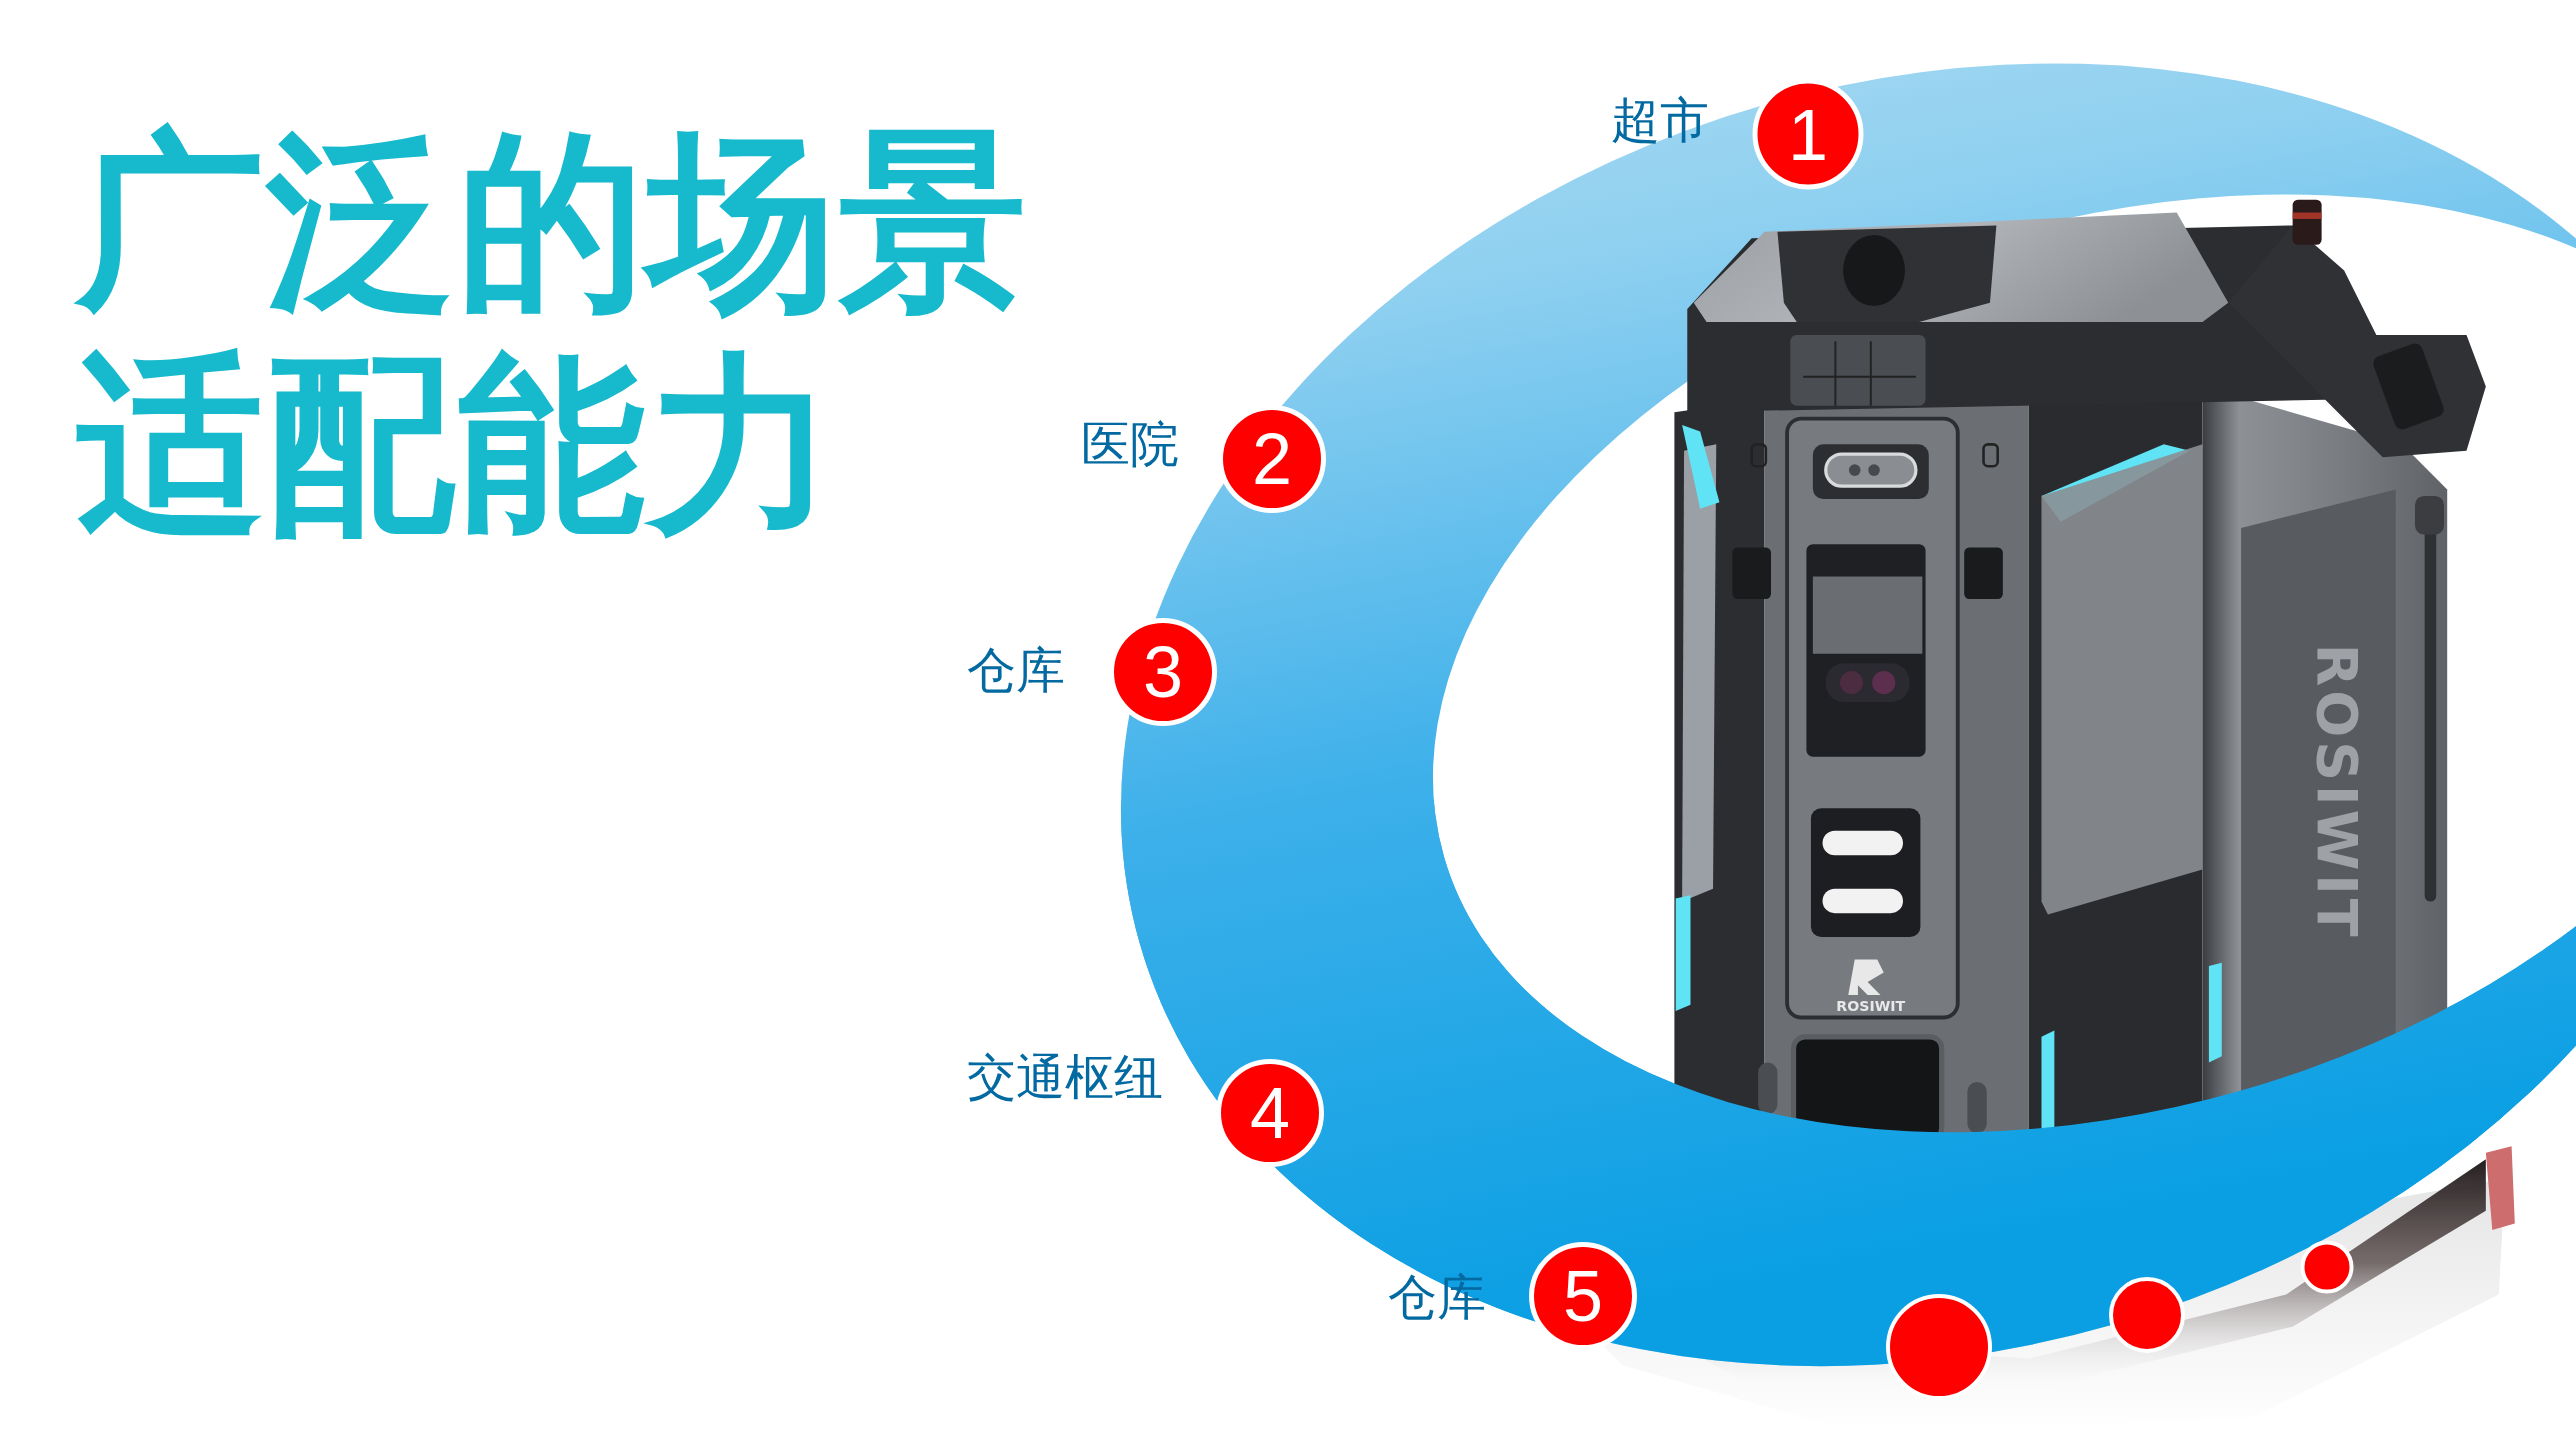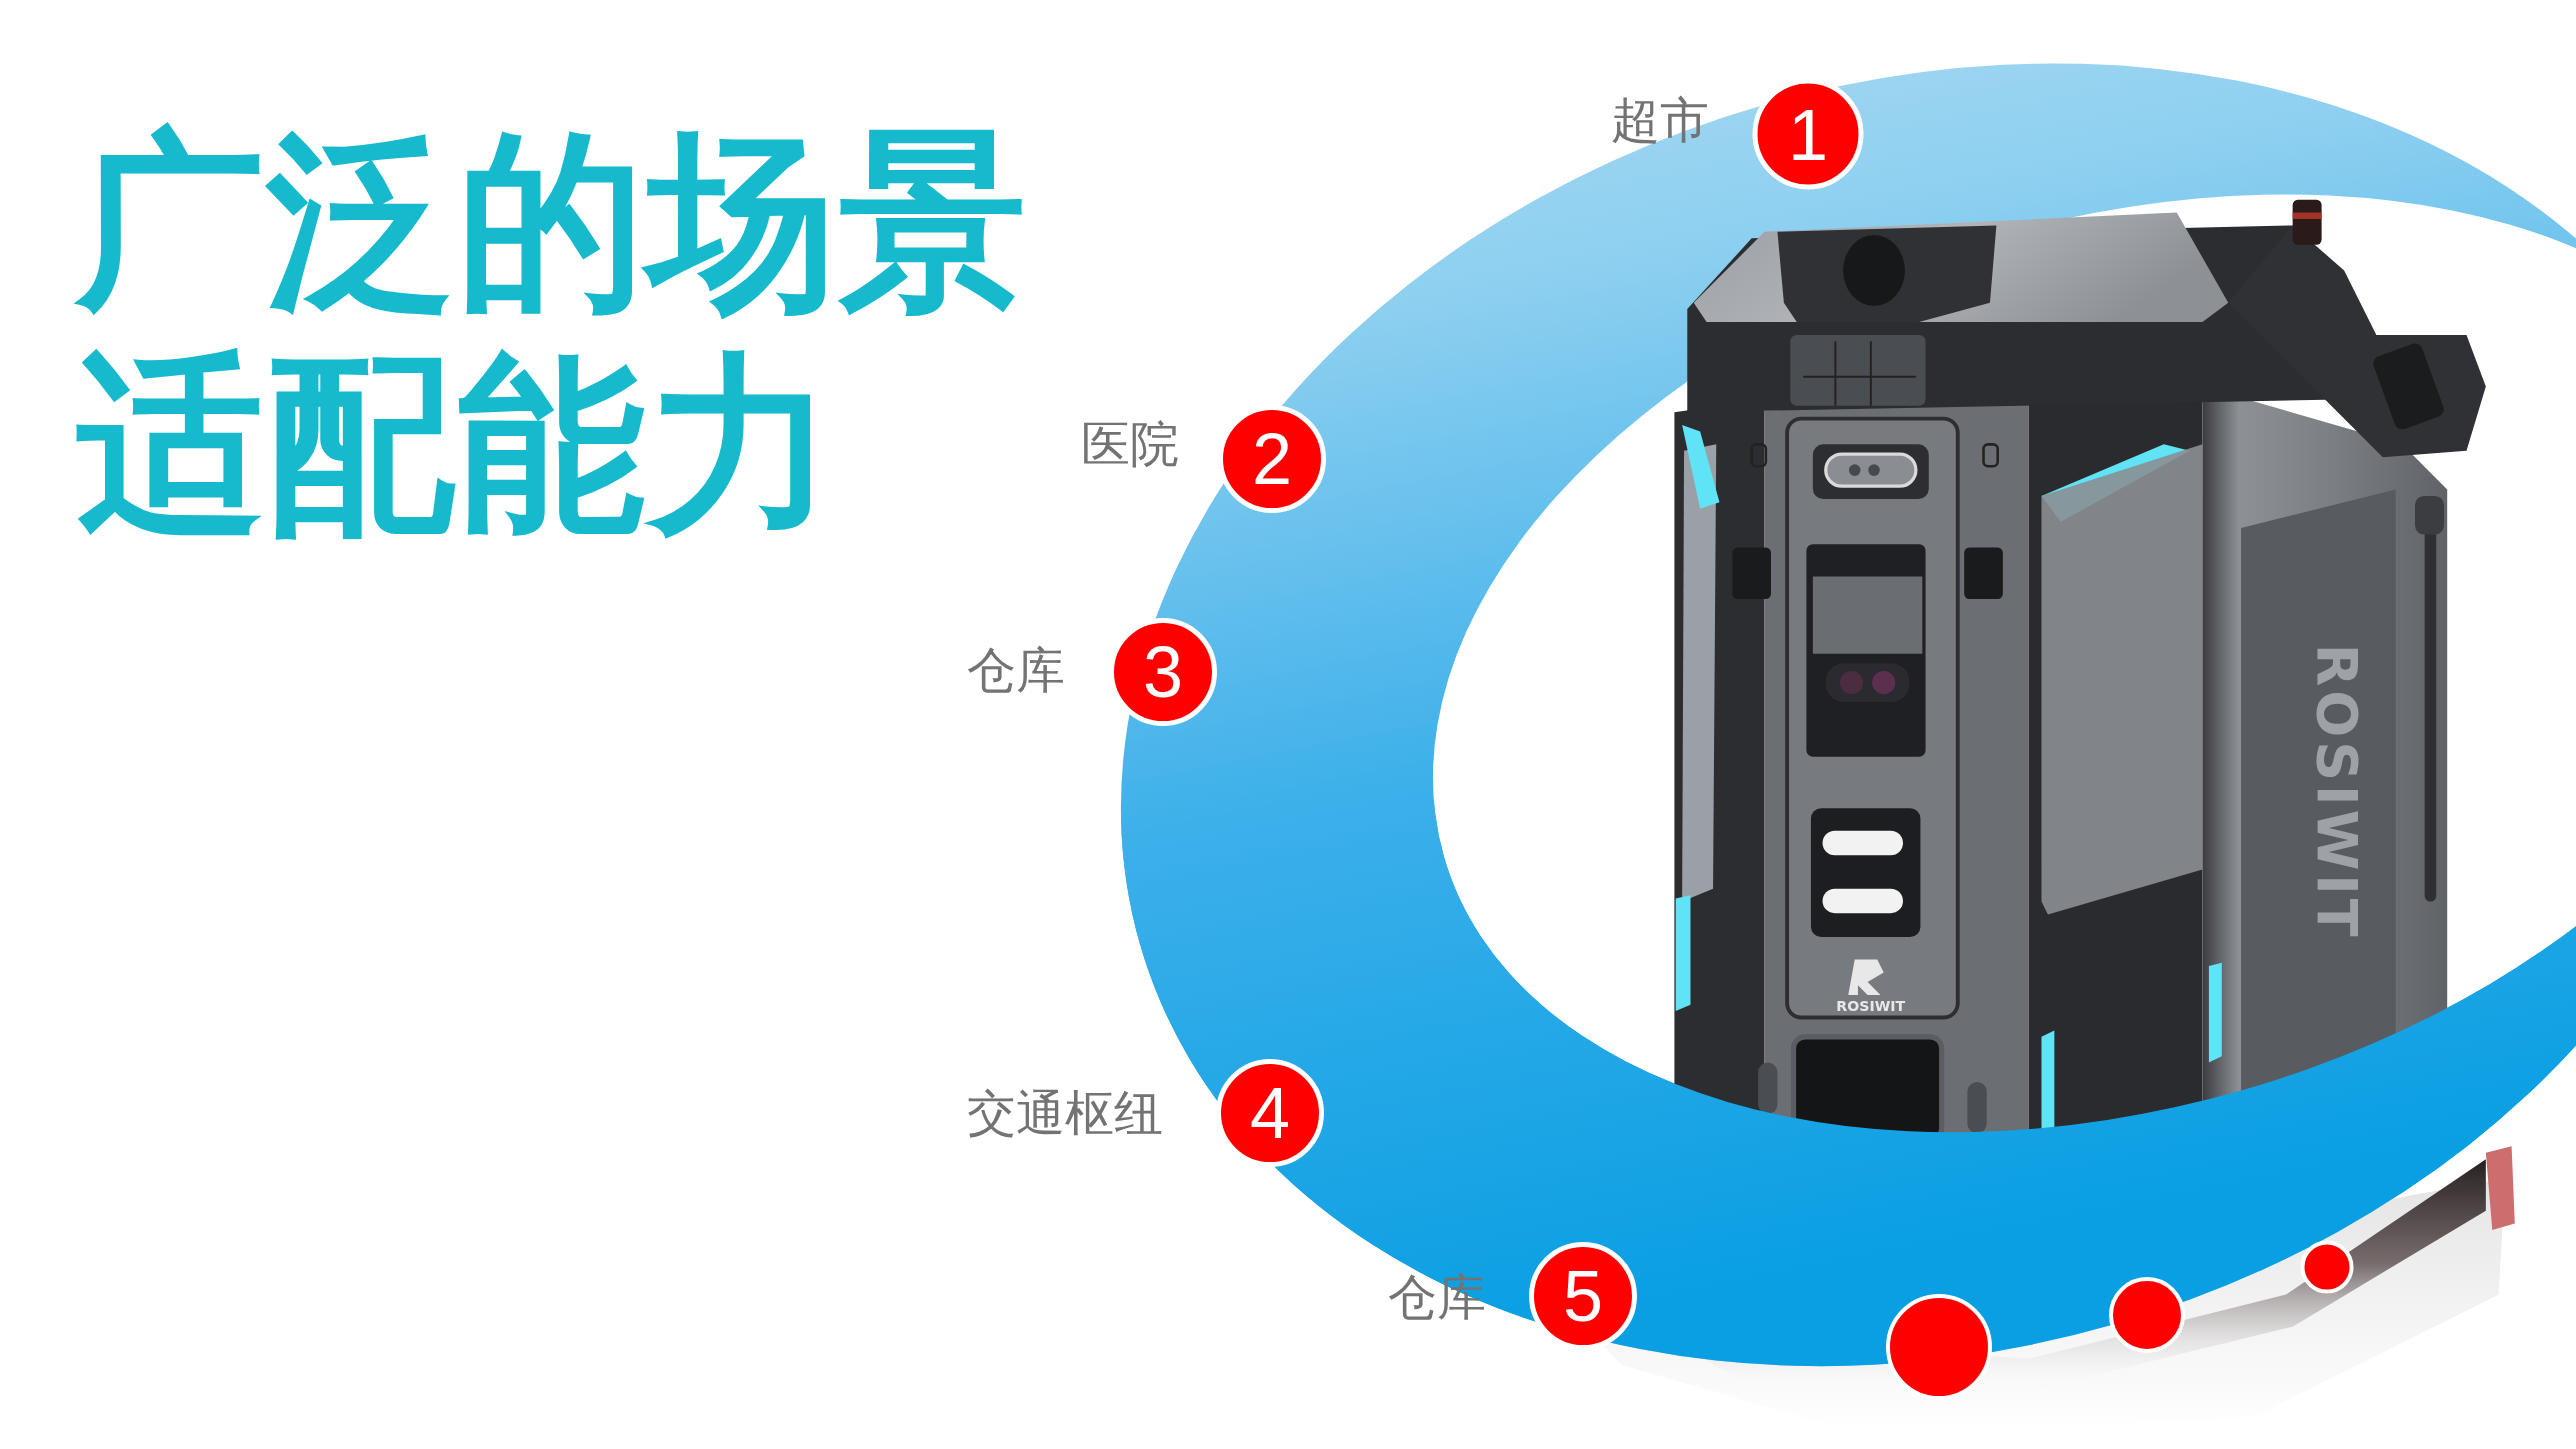--- a/index.html
+++ b/index.html
@@ -6,21 +6,21 @@
   body { width: 2576px; height: 1449px; position: relative; overflow: hidden; font-family: "DejaVu Sans", "Liberation Sans", sans-serif; }
   .stage { position: absolute; left: 0; top: 0; width: 2576px; height: 1449px; }
   .title {
     position: absolute; left: 76px; font-weight: bold; color: #17B9CD;
     font-family: "DejaVu Sans", sans-serif; font-size: 188px; line-height: 1;
     letter-spacing: 2.6px; white-space: nowrap; transform: scaleY(1.02);
   }
   .title.l1 { top: 128px; }
   .title.l2 { top: 351px; }
   .label {
-    position: absolute; color: #737373; font-family: "DejaVu Sans", sans-serif;
+    position: absolute; color: #0369a1; font-family: "DejaVu Sans", sans-serif;
     font-size: 49px; line-height: 1; white-space: nowrap; transform: translateY(-50%);
   }
   .badge {
     position: absolute; border-radius: 50%; background: #FF0000; border: 5.8px solid #ffffff;
     box-sizing: border-box; color: #ffffff; display: flex; align-items: center; justify-content: center;
     font-family: "Liberation Sans", sans-serif; font-size: 72px; line-height: 1;
     transform: translate(-50%, -50%);
   }
   .dot { position: absolute; border-radius: 50%; background: #FF0000; border: 4.5px solid #ffffff; box-sizing: border-box; transform: translate(-50%, -50%); }
   svg { position: absolute; left: 0; top: 0; }
@@ -158,21 +158,21 @@
   <div class="label" style="left:1081px; top:444px;">医院</div>
   <div class="badge" style="left:1272px; top:459px; width:108px; height:108px;">
       <span>2</span>
     </div>
 
   <div class="label" style="left:967px; top:670px;">仓库</div>
   <div class="badge" style="left:1163px; top:672px; width:108px; height:108px;">
       <span>3</span>
     </div>
 
-  <div class="label" style="left:967px; top:1113px;">交通枢纽</div>
+  <div class="label" style="left:967px; top:1077px;">交通枢纽</div>
   <div class="badge" style="left:1270px; top:1113px; width:108px; height:108px;">
       <span>4</span>
     </div>
 
   <div class="label" style="left:1388px; top:1297px;">仓库</div>
   <div class="badge" style="left:1583px; top:1296px; width:108px; height:108px;">
       <span>5</span>
     </div>
 
   <div class="dot" style="left:1939px; top:1347px; width:106px; height:106px;"></div>

